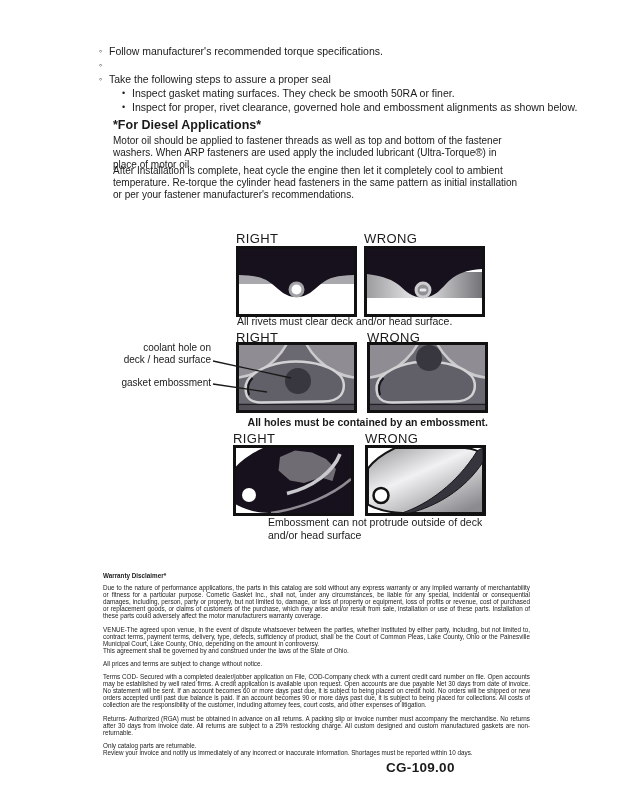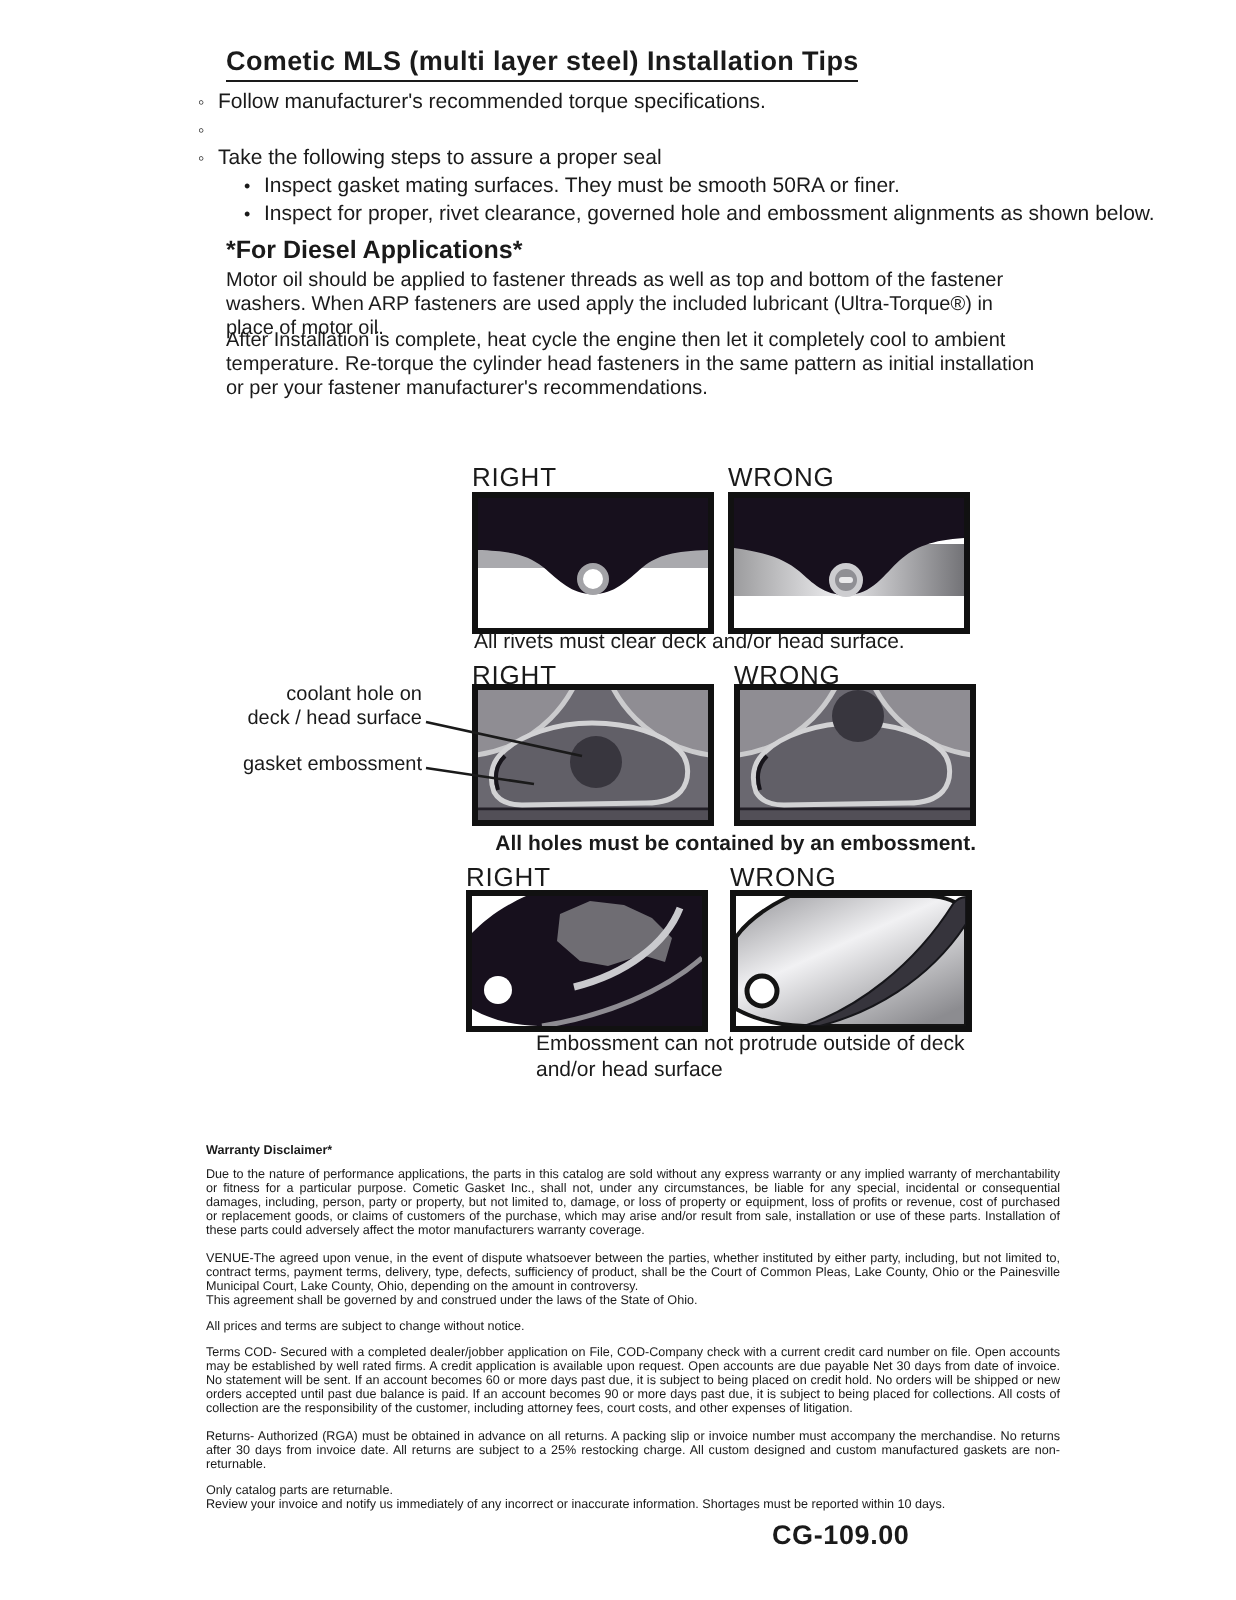--- a/index.html
+++ b/index.html
@@ -23,39 +23,36 @@
   .legal .nline{margin:0;}
   .footer-code{font-size:13.5px;letter-spacing:.3px;}
   svg.panel{position:absolute;}
   .overlay{position:absolute;pointer-events:none;z-index:5;}
 </style>
 </head>
 <body>
 
 <div id="page">
 
-  <div class="abs" style="left:113px;top:22px;">
-    <span class="title">Cometic MLS (multi layer steel) Installation Tips</span>
-  </div>
 
   <div class="abs" style="left:99px;top:44px;">
     <div class="bullet-row">
       <span class="marker">◦</span>
       <span class="txt">Follow manufacturer's recommended torque specifications.</span>
     </div>
     <div class="bullet-row">
       <span class="marker">◦</span>
     </div>
     <div class="bullet-row">
       <span class="marker">◦</span>
       <span class="txt">Take the following steps to assure a proper seal</span>
     </div>
     <div class="bullet-row sub">
       <span class="marker">•</span>
-      <span class="txt">Inspect gasket mating surfaces.  They must be smooth 50RA or finer.</span>
+      <span class="txt">Inspect gasket mating surfaces.  They check be smooth 50RA or finer.</span>
     </div>
     <div class="bullet-row sub">
       <span class="marker">•</span>
       <span class="txt">Inspect for proper, rivet clearance, governed hole and embossment alignments as shown below.</span>
     </div>
   </div>
 
   <div class="abs body-txt" style="left:113px;top:135px;width:400px;">Motor oil should be applied to fastener threads as well as top and bottom of the fastener washers. When ARP fasteners are used apply the included lubricant (Ultra-Torque®) in place of motor oil.</div>
   <div class="abs section-head" style="left:113px;top:118px;">*For Diesel Applications*</div>
   <div class="abs body-txt" style="left:113px;top:165px;width:408px;">After Installation is complete, heat cycle the engine then let it completely cool to ambient temperature. Re-torque the cylinder head fasteners in the same pattern as initial installation or per your fastener manufacturer's recommendations.</div>

